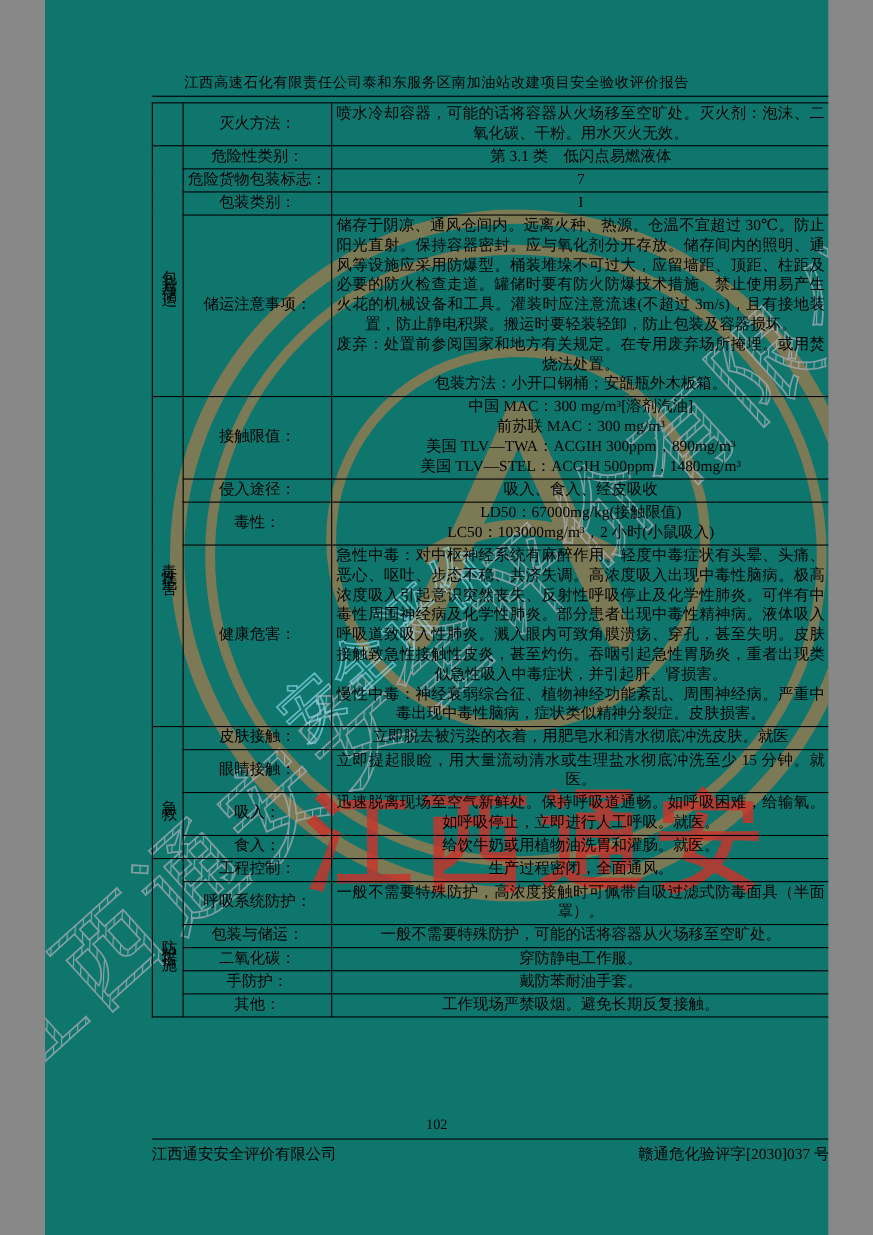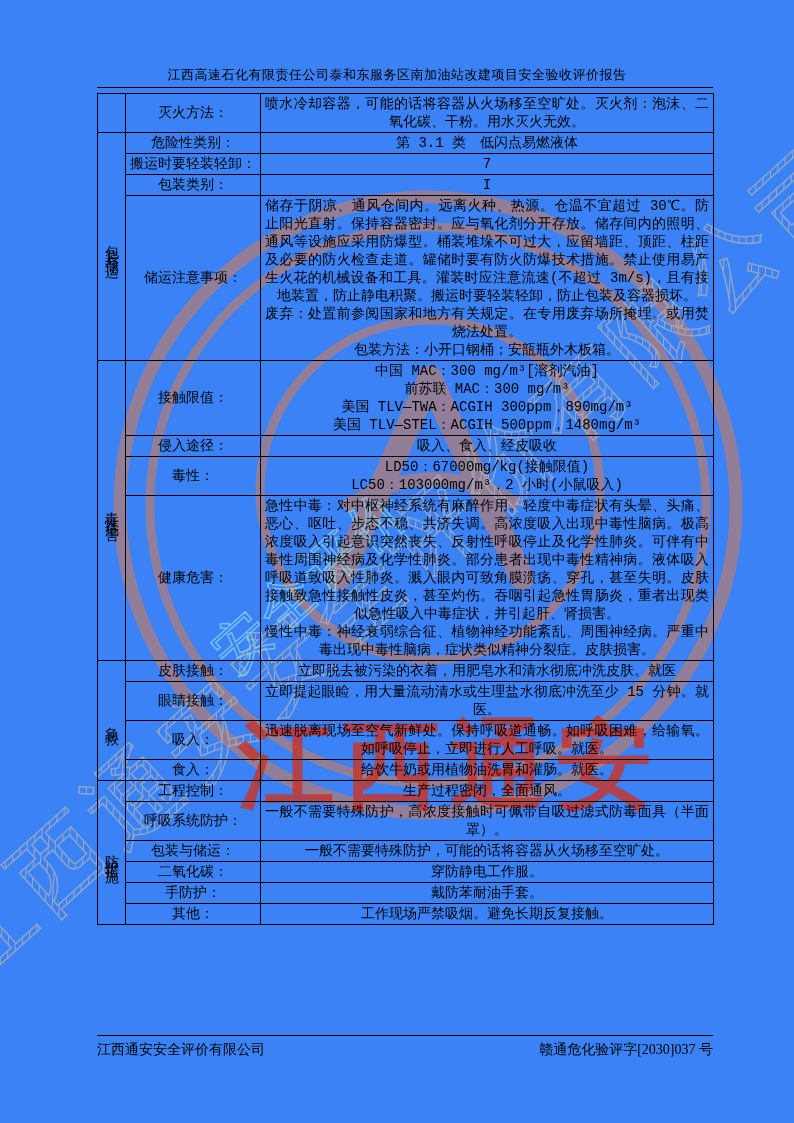--- a/index.html
+++ b/index.html
@@ -1,34 +1,34 @@
 <!DOCTYPE html>
 <html><head>
 <meta charset="utf-8">
 <style>
   html,body{margin:0;padding:0;background:#888;}
   .page{
-    position:relative;width:794px;height:1123px;margin:0 auto;
-    background:#3b82f6;overflow:hidden;color:#000;
+    position:relative;width:712px;height:1123px;margin:0 auto;
+    background:#0f766e;overflow:hidden;color:#000;
     font-family:"Liberation Serif","DejaVu Serif",serif;
   }
   .doc-title{
     position:absolute;top:66px;left:0;width:100%;
     text-align:center;font-size:13px;letter-spacing:.5px;z-index:2;
   }
   .title-rule{
     position:absolute;top:87px;left:97px;width:616px;
     border-top:1px solid #000;z-index:2;
   }
   .wm{position:absolute;left:0;top:0;z-index:1;pointer-events:none;}
   .wm text{font-family:"Liberation Serif","DejaVu Serif",serif;}
   table.msds{
     position:absolute;left:97px;top:93px;width:616px;z-index:2;
     border-collapse:collapse;table-layout:fixed;
-    font-size:14px;line-height:18px;font-family:Liberation Mono, monospace;
+    font-size:14px;line-height:18px;
   }
   table.msds td{
     border:1px solid #000;padding:1px 4px;vertical-align:middle;
     word-break:break-all;
   }
   td.gcell{padding:0;}
   td.vgroup{
     writing-mode:vertical-rl;text-orientation:upright;
     text-align:center;letter-spacing:5px;padding:0;font-size:14px;
   }
@@ -91,21 +91,21 @@
     </tr>
 
     <tr>
       <td class="vgroup" rowspan="4">包装与储运</td>
       <td class="lbl">危险性类别：</td>
       <td>
         <div class="jl">第 3.1 类　低闪点易燃液体</div>
       </td>
     </tr>
     <tr>
-      <td class="lbl">搬运时要轻装轻卸：</td>
+      <td class="lbl">危险货物包装标志：</td>
       <td>
         <div class="jl">7</div>
       </td>
     </tr>
     <tr>
       <td class="lbl">包装类别：</td>
       <td>
         <div class="jl">I</div>
       </td>
     </tr>
@@ -208,19 +208,20 @@
     </tr>
     <tr>
       <td class="lbl">其他：</td>
       <td>
         <div class="jl">工作现场严禁吸烟。避免长期反复接触。</div>
       </td>
     </tr>
   </tbody>
     </table>
 
+  <div class="pageno">102</div>
   <div class="footer-rule"></div>
   <div class="footer">
     <span>江西通安安全评价有限公司</span>
     <span>赣通危化验评字[2030]037 号</span>
   </div>
 
 </div>
 
 </body></html>

